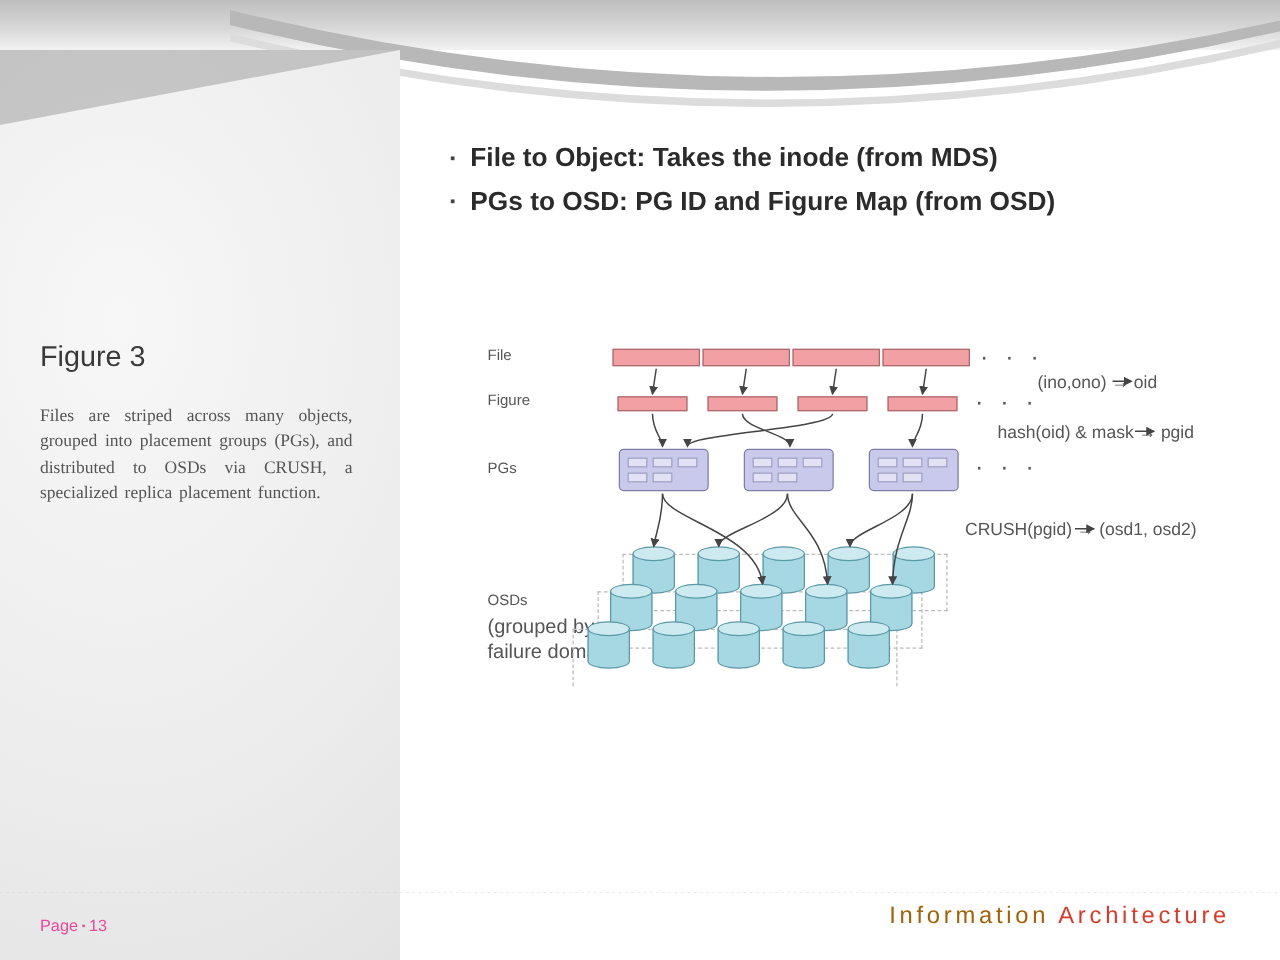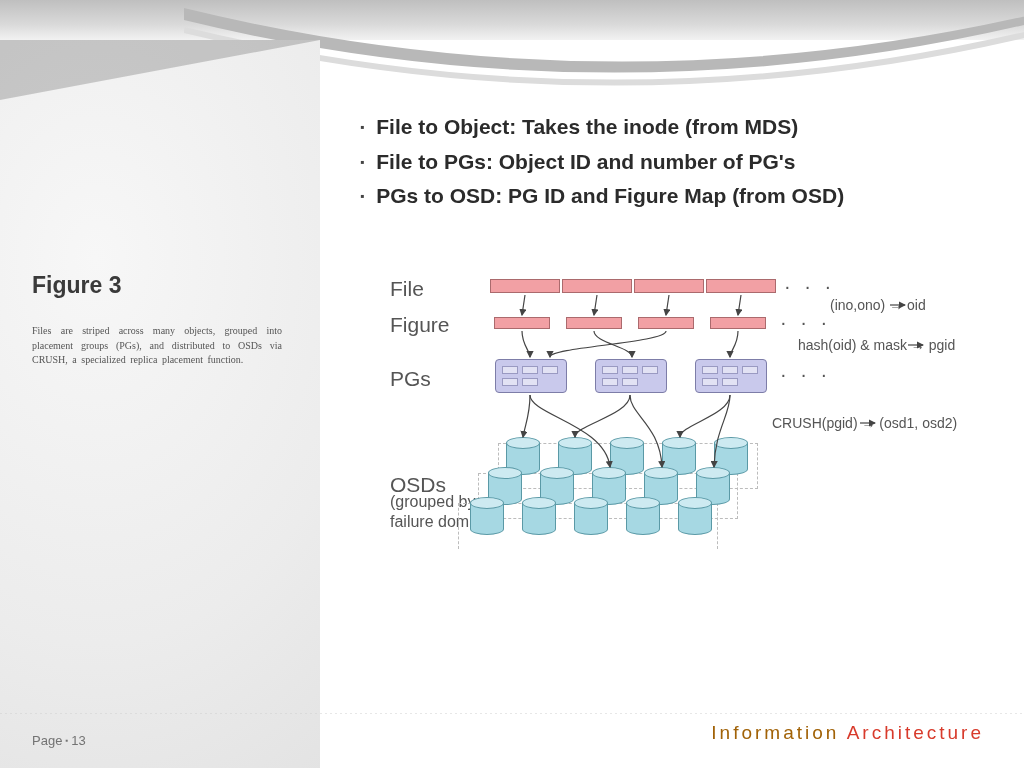--- a/index.html
+++ b/index.html
@@ -22,53 +22,53 @@
     position: absolute; left: 0; top: 40px; width: 320px; height: 728px;
     background: radial-gradient(ellipse 500px 700px at 30% 30%, #f7f7f7 0%, #ececec 55%, #dfdfdf 100%);
   }
   .sidebar-tri {
     position: absolute; left: 0; top: 40px; width: 0; height: 0;
     border-top: 60px solid rgba(0,0,0,0.18);
     border-right: 320px solid transparent;
   }
   .fig-title {
     position: absolute; left: 32px; top: 272px;
-    font-size: 23px; font-weight: 700; color: #3a3a3a;
+    font-size: 23px; font-weight: 400; color: #3a3a3a;
     font-family: "Trebuchet MS","Segoe UI",Arial,sans-serif;
   }
   .fig-caption {
     position: absolute; left: 32px; top: 324px; width: 250px;
-    font-size: 10px; line-height: 1.45; color: #555;
+    font-size: 14px; line-height: 1.45; color: #555;
     text-align: justify; text-justify: inter-word;
     word-spacing: 2px;
     font-family: Georgia, "Times New Roman", serif;
   }
   .pagefoot {
     position: absolute; left: 32px; bottom: 20px;
-    font-size: 13px; color: #737373;
+    font-size: 13px; color: #ec4899;
     font-family: "Trebuchet MS",Arial,sans-serif;
   }
   .pagefoot .sq { font-size: 8px; vertical-align: 2px; padding: 0 3px; }
   .content {
     position: absolute; left: 360px; top: 110px; width: 630px;
   }
   .bullets { list-style: none; }
   .bullets li {
     font-size: 21px; color: #2b2b2b; line-height: 1.65;
     font-family: "Segoe UI", Tahoma, Arial, sans-serif;
     font-weight: bold;
   }
   .bullets li::before {
     content: "▪"; color: #444; font-size: 12px; padding-right: 12px; vertical-align: 3px;
   }
   .diagram {
     position: absolute; left: 380px; top: 265px; width: 590px; height: 290px;
   }
   .dlabel {
-    position: absolute; font-size: 21px; color: #555;
+    position: absolute; font-size: 12px; color: #555;
     font-family: Arial, sans-serif;
   }
   .dformula {
     position: absolute; font-size: 14px; color: #555;
     font-family: Arial, sans-serif;
   }
   .filebar { position: absolute; height: 14px; background: #f2a0a4; border: 1px solid #ab6a6d; }
   .objbar  { position: absolute; height: 12px; background: #f2a0a4; border: 1px solid #ab6a6d; }
   .pgbox   { position: absolute; width: 72px; height: 34px; background: #c9c9ec; border: 1px solid #7d7da8; border-radius: 4px; }
   .pgslot  { position: absolute; width: 16px; height: 8px; background: #e2e2f4; border: 1px solid #9a9ac2; }
@@ -109,21 +109,20 @@
 <div class="fig-title">Figure 3</div>
 <div class="fig-caption">Files are striped across many objects, grouped into placement groups (PGs), and distributed to OSDs via CRUSH, a specialized replica placement function.</div>
 
 <div class="pagefoot">
   <span>Page</span><span class="sq">▪</span><span>13</span>
 </div>
 
 <div class="content">
   <ul class="bullets">
     <li>File to Object: Takes the inode (from MDS)</li>
-    <li>File to PGs: Object ID and number of PG's</li>
     <li>PGs to OSD: PG ID and Figure Map (from OSD)</li>
   </ul>
 </div>
 
 <div class="diagram">
 
   <div class="dlabel" style="left:10px; top:12px;">File</div>
   <div class="dlabel" style="left:10px; top:48px;">Figure</div>
   <div class="dlabel" style="left:10px; top:102px;">PGs</div>
   <div class="dlabel" style="left:10px; top:208px;">OSDs</div>

